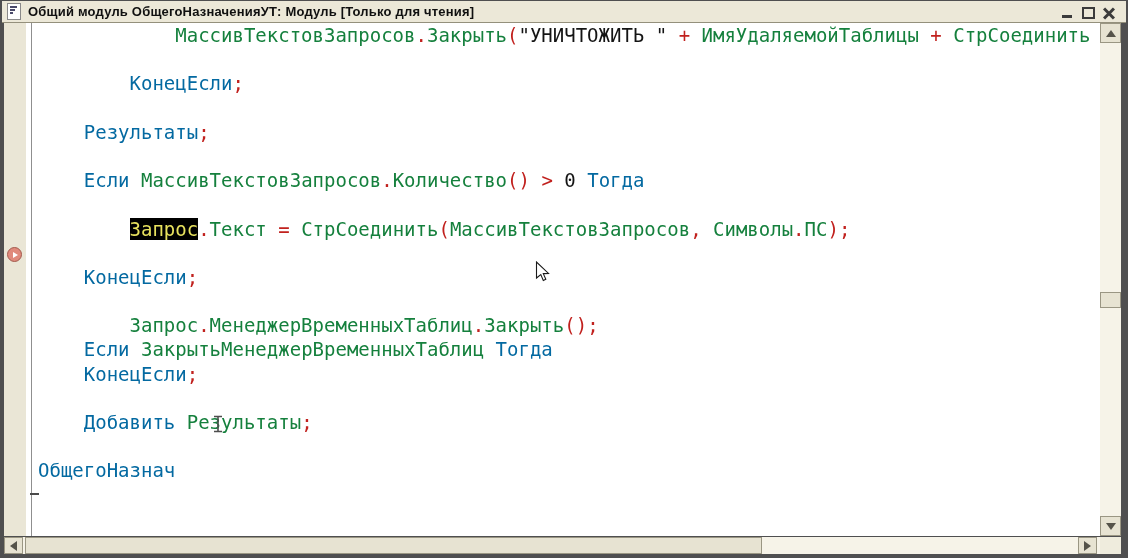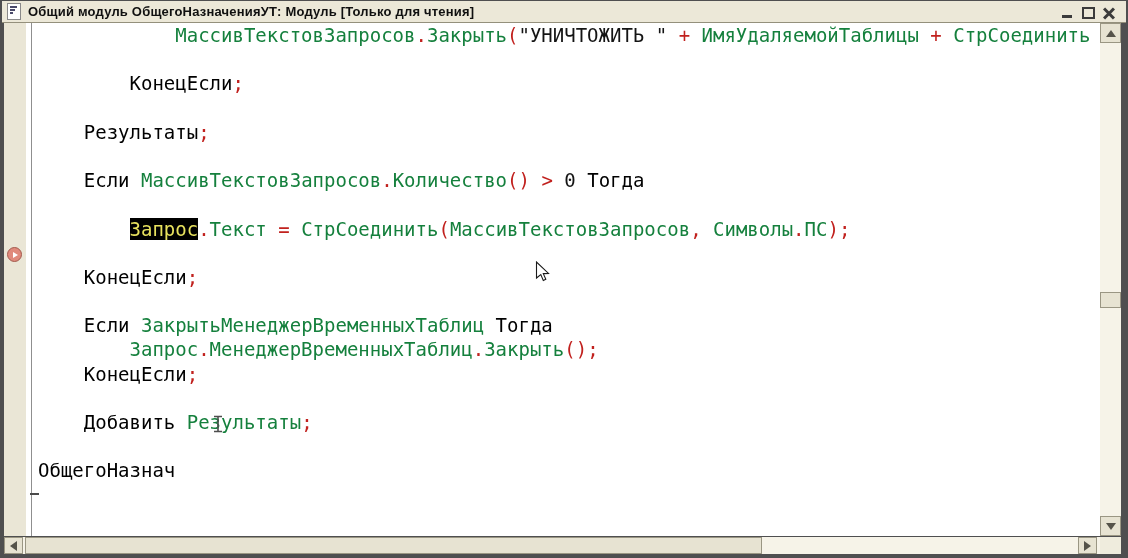--- a/index.html
+++ b/index.html
@@ -45,21 +45,21 @@
   .gutter-line{position:absolute; left:31px; top:23px; width:1px; height:513px; background:#8f8f8f;}
   .code-area{
     position:absolute; left:32px; top:23px; width:1068px; height:513px;
     background:#ffffff; overflow:hidden; cursor:text;
   }
   .code{
     font-family:"DejaVu Sans Mono", monospace;
     font-size:19px; padding:0 0 0 6px; color:#141414;
   }
   .code-line{height:24.2px; line-height:24.2px; white-space:pre;}
-  .code .kw{color:#000000;}
+  .code .kw{color:#0369a1;}
   .code .op{color:#c1211e;}
   .code .id{color:#15803d;}
   .code .pl{color:#141414;}
   .code .str{color:#141414;}
   .code .num{color:#141414;}
   .code .sel{background:#000000; color:#e8e25e;}
   
   .line-marker{
     position:absolute; left:7px; top:247px; width:13px; height:13px;
     border-radius:50%; background:#e08a7c; border:1px solid #a35a4d;
@@ -139,22 +139,22 @@
         <div class="code-line"><span class="pl">        </span><span class="kw">КонецЕсли</span><span class="op">;</span></div>
         <div class="code-line"></div>
         <div class="code-line"><span class="pl">    </span><span class="kw">Результаты</span><span class="op">;</span></div>
         <div class="code-line"></div>
         <div class="code-line"><span class="pl">    </span><span class="kw">Если</span><span class="pl"> </span><span class="id">МассивТекстовЗапросов</span><span class="op">.</span><span class="id">Количество</span><span class="op">()</span><span class="pl"> </span><span class="op">&gt;</span><span class="pl"> </span><span class="num">0</span><span class="pl"> </span><span class="kw">Тогда</span></div>
         <div class="code-line"></div>
         <div class="code-line"><span class="pl">        </span><span class="sel">Запрос</span><span class="op">.</span><span class="id">Текст</span><span class="pl"> </span><span class="op">=</span><span class="pl"> </span><span class="id">СтрСоединить</span><span class="op">(</span><span class="id">МассивТекстовЗапросов</span><span class="op">,</span><span class="pl"> </span><span class="id">Символы</span><span class="op">.</span><span class="id">ПС</span><span class="op">);</span></div>
         <div class="code-line"></div>
         <div class="code-line"><span class="pl">    </span><span class="kw">КонецЕсли</span><span class="op">;</span></div>
         <div class="code-line"></div>
+        <div class="code-line"><span class="pl">        </span><span class="id">Запрос</span><span class="op">.</span><span class="id">МенеджерВременныхТаблиц</span><span class="op">.</span><span class="id">Закрыть</span><span class="op">();</span></div>
         <div class="code-line"><span class="pl">    </span><span class="kw">Если</span><span class="pl"> </span><span class="id">ЗакрытьМенеджерВременныхТаблиц</span><span class="pl"> </span><span class="kw">Тогда</span></div>
-        <div class="code-line"><span class="pl">        </span><span class="id">Запрос</span><span class="op">.</span><span class="id">МенеджерВременныхТаблиц</span><span class="op">.</span><span class="id">Закрыть</span><span class="op">();</span></div>
         <div class="code-line"><span class="pl">    </span><span class="kw">КонецЕсли</span><span class="op">;</span></div>
         <div class="code-line"></div>
         <div class="code-line"><span class="pl">    </span><span class="kw">Добавить</span><span class="pl"> </span><span class="id">Результаты</span><span class="op">;</span></div>
         <div class="code-line"></div>
         <div class="code-line"><span class="kw">ОбщегоНазнач</span></div>
       </div>
   </div>
   <div class="fold-dash"></div>
 
   <div class="vscroll">

